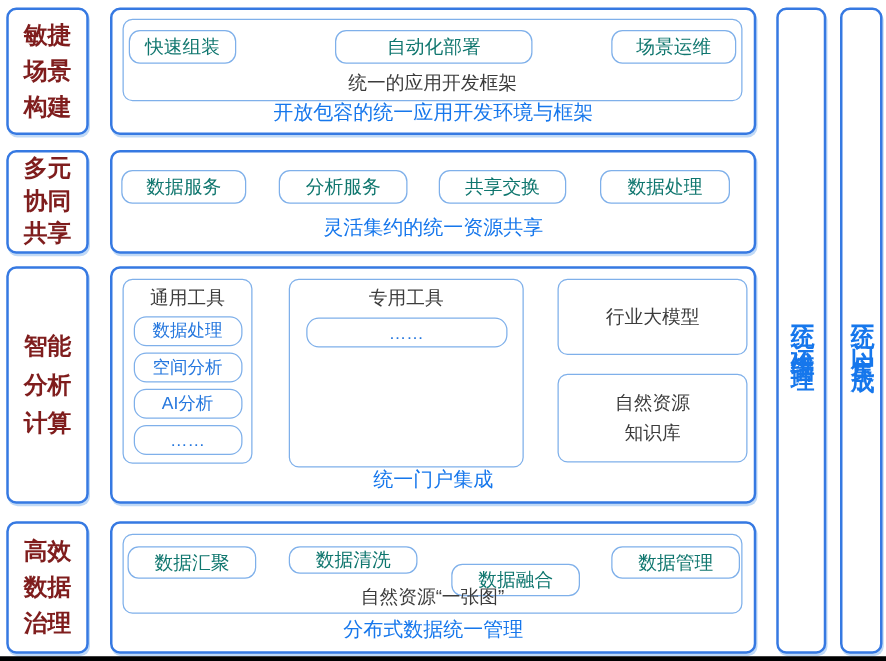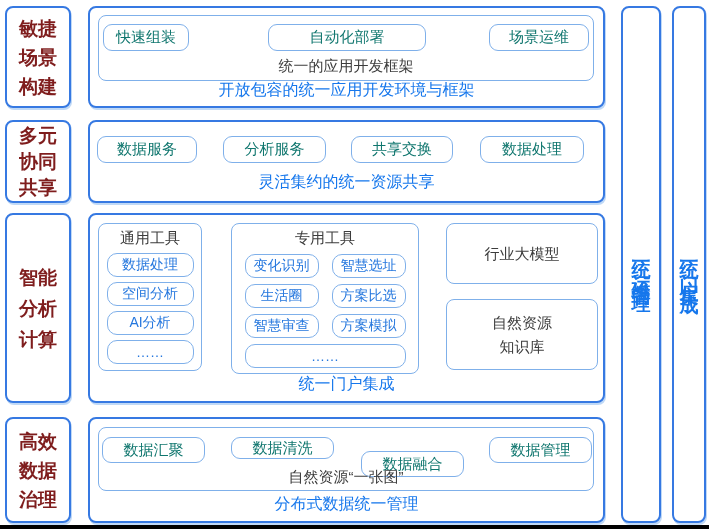--- a/index.html
+++ b/index.html
@@ -104,28 +104,20 @@
         <div class="box-title">通用工具</div>
         <div class="tool">数据处理</div>
         <div class="tool">空间分析</div>
         <div class="tool">AI分析</div>
         <div class="tool">……</div>
       </div>
     </div>
 
     <div class="inner-box" style="left:141px;top:8px;width:188px;height:151px">
       <div class="box-title">专用工具</div>
-      <div class="tool-grid">
-        <div class="tool">变化识别</div>
-        <div class="tool">智慧选址</div>
-        <div class="tool">生活圈</div>
-        <div class="tool">方案比选</div>
-        <div class="tool">智慧审查</div>
-        <div class="tool">方案模拟</div>
-      </div>
       <div class="tool tool-wide">……</div>
     </div>
 
     <div class="side-box" style="left:356px;top:8px;width:152px;height:61px">行业大模型</div>
     <div class="side-box" style="left:356px;top:84px;width:152px;height:71px">自然资源
 知识库</div>
 
     <div class="caption" style="bottom:6px">统一门户集成</div>
   </div>
 

